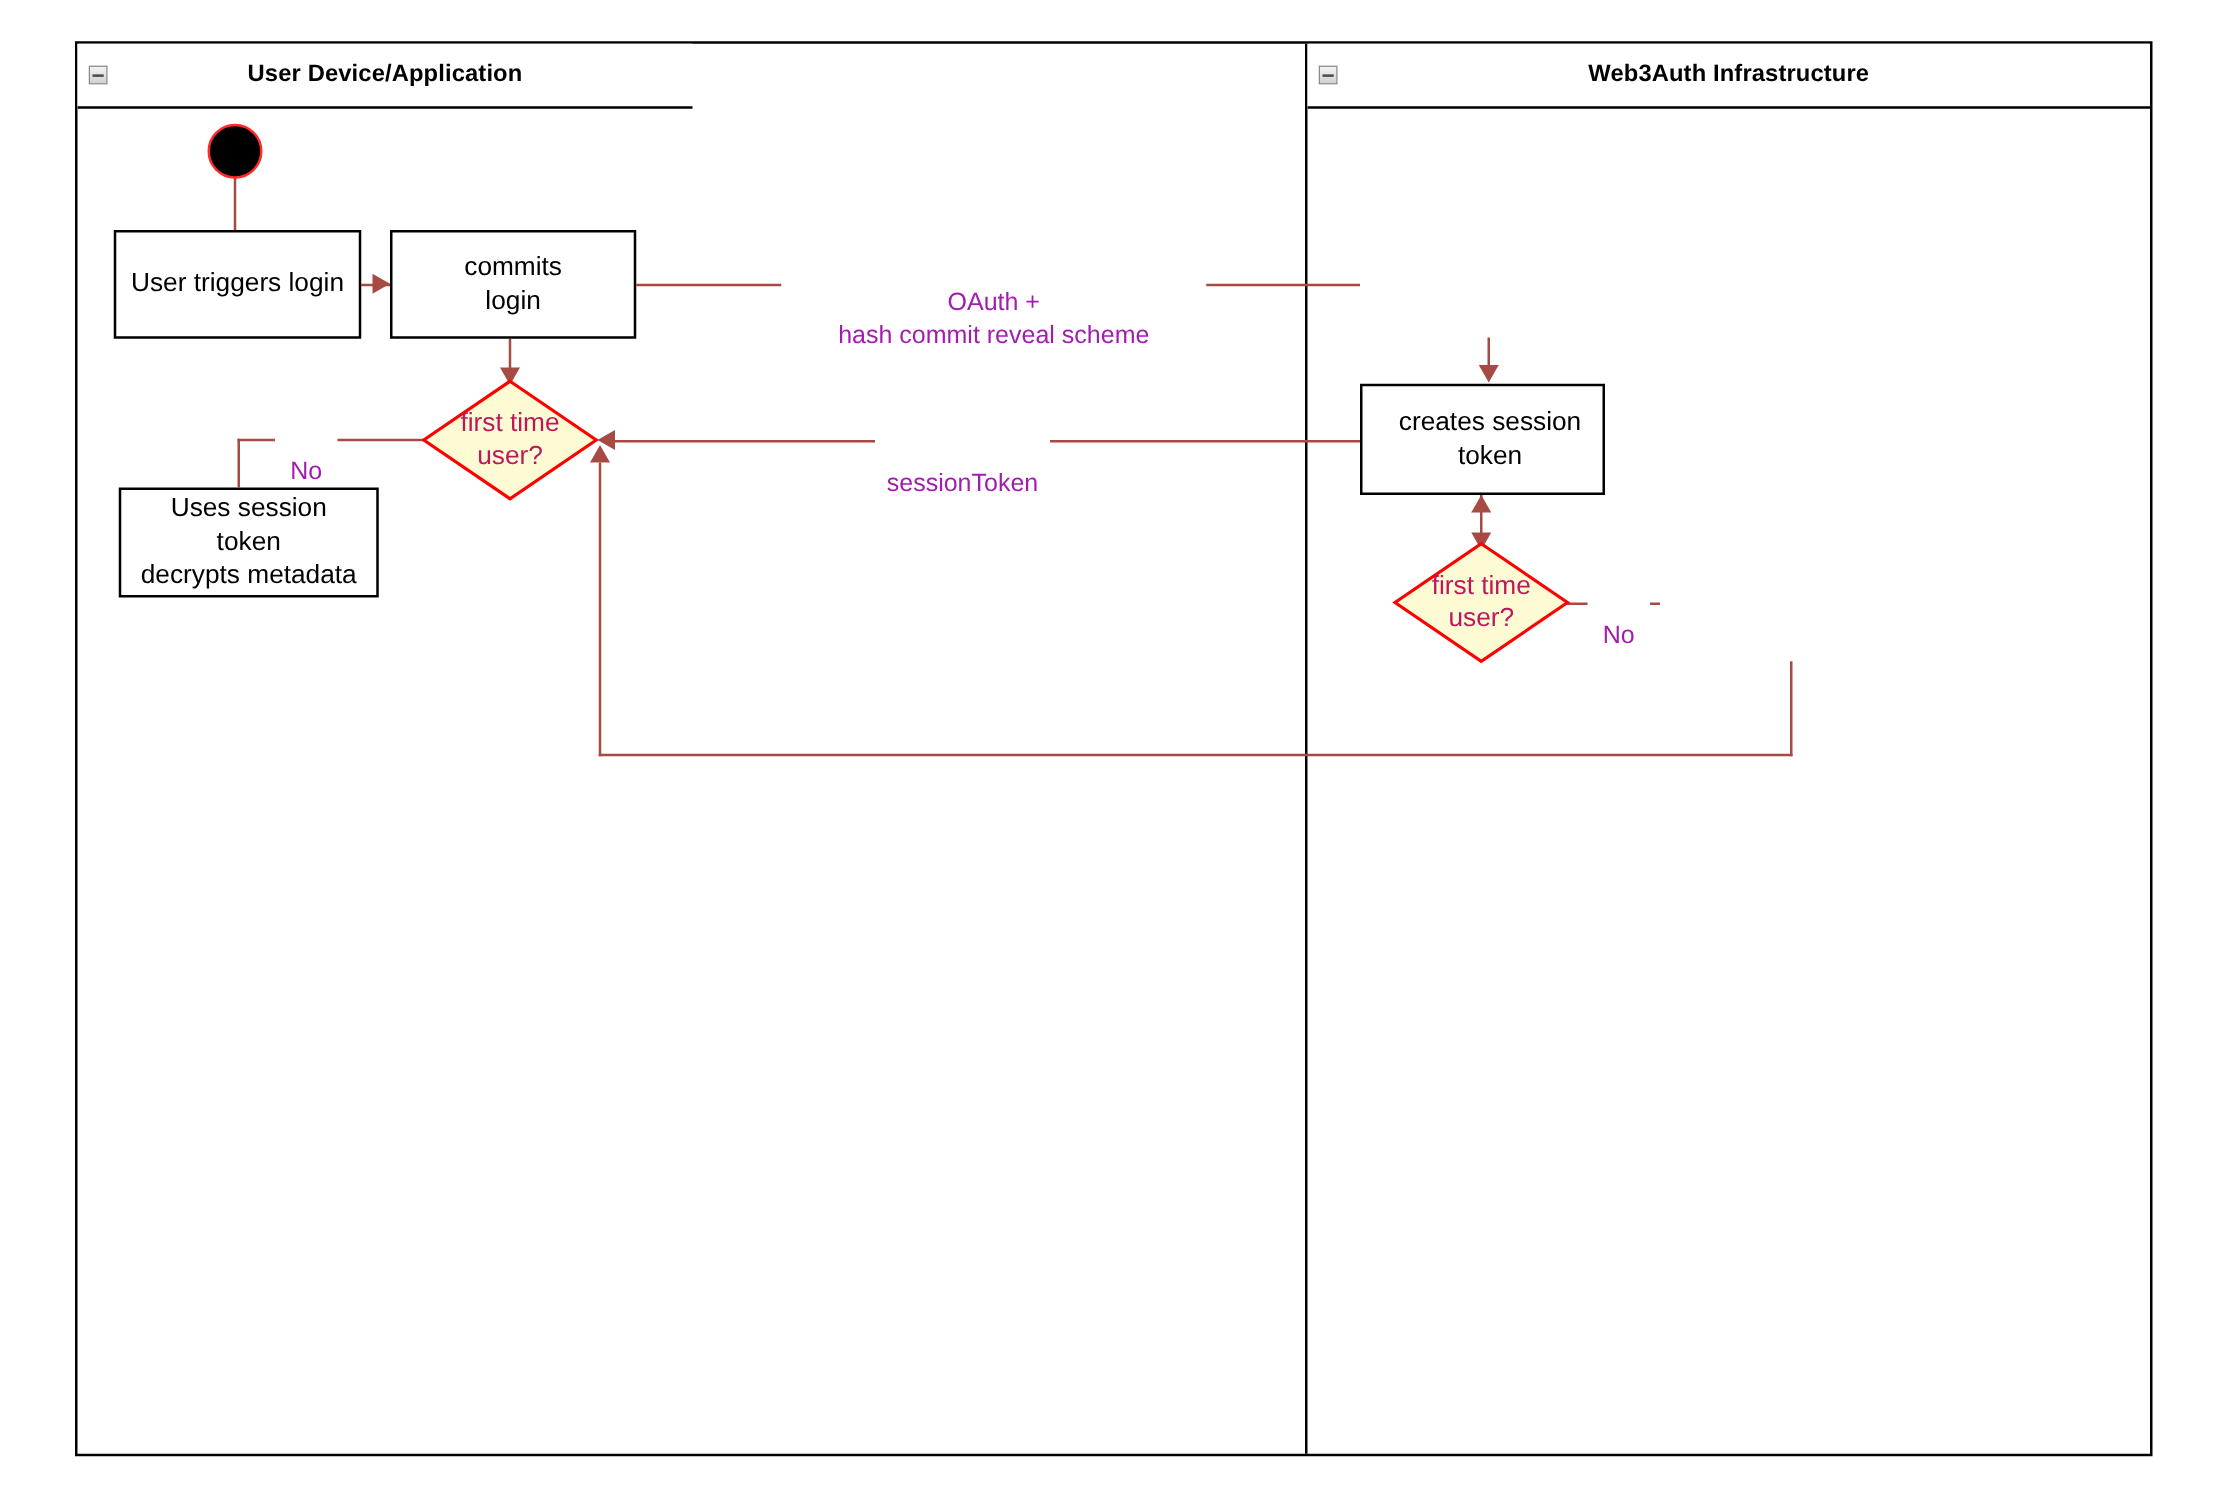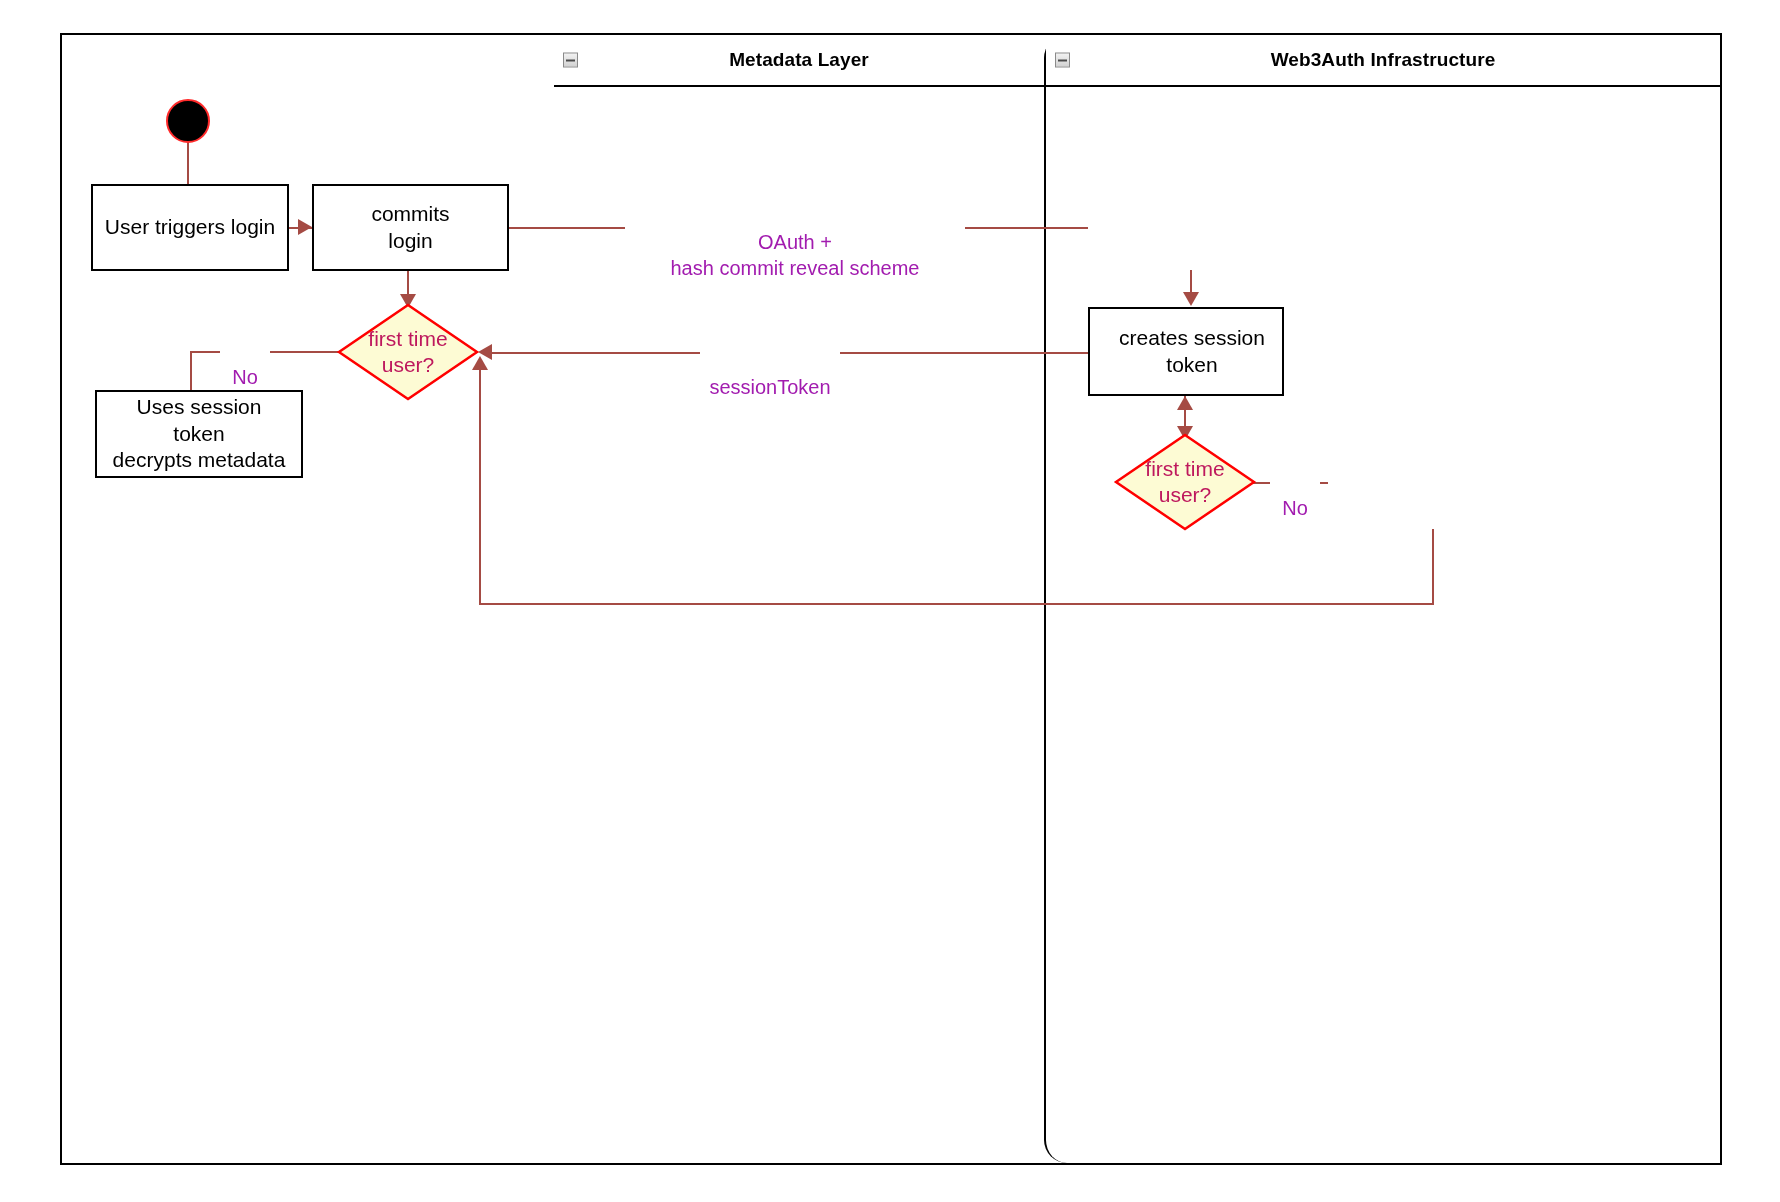--- a/index.html
+++ b/index.html
@@ -163,29 +163,29 @@
     z-index: 4;
   }
 </style>
 </head>
 <body>
 
 <div id="canvas">
 
   <div class="pool">
 
-
-    <div class="lane" style="left:492px; width:490px;">
+    <div class="lane" style="left:0; width:492px;">
       <div class="lane-header">
         <span class="collapse-box"></span>
-        <span class="lane-title">Metadata Layer</span>
+        <span class="lane-title">User Device/Application</span>
       </div>
     </div>
 
-    <div class="lane" style="left:982px; width:676px;border-radius:23px;">
+
+    <div class="lane" style="left:982px; width:676px;">
       <div class="lane-header">
         <span class="collapse-box"></span>
         <span class="lane-title">Web3Auth Infrastructure</span>
       </div>
     </div>
   </div>
 
   <div class="wire v" style="left:187px; top:142px; height:42px;"></div>
 
   <div class="wire h" style="left:288px; top:227px; width:24px;"></div>

